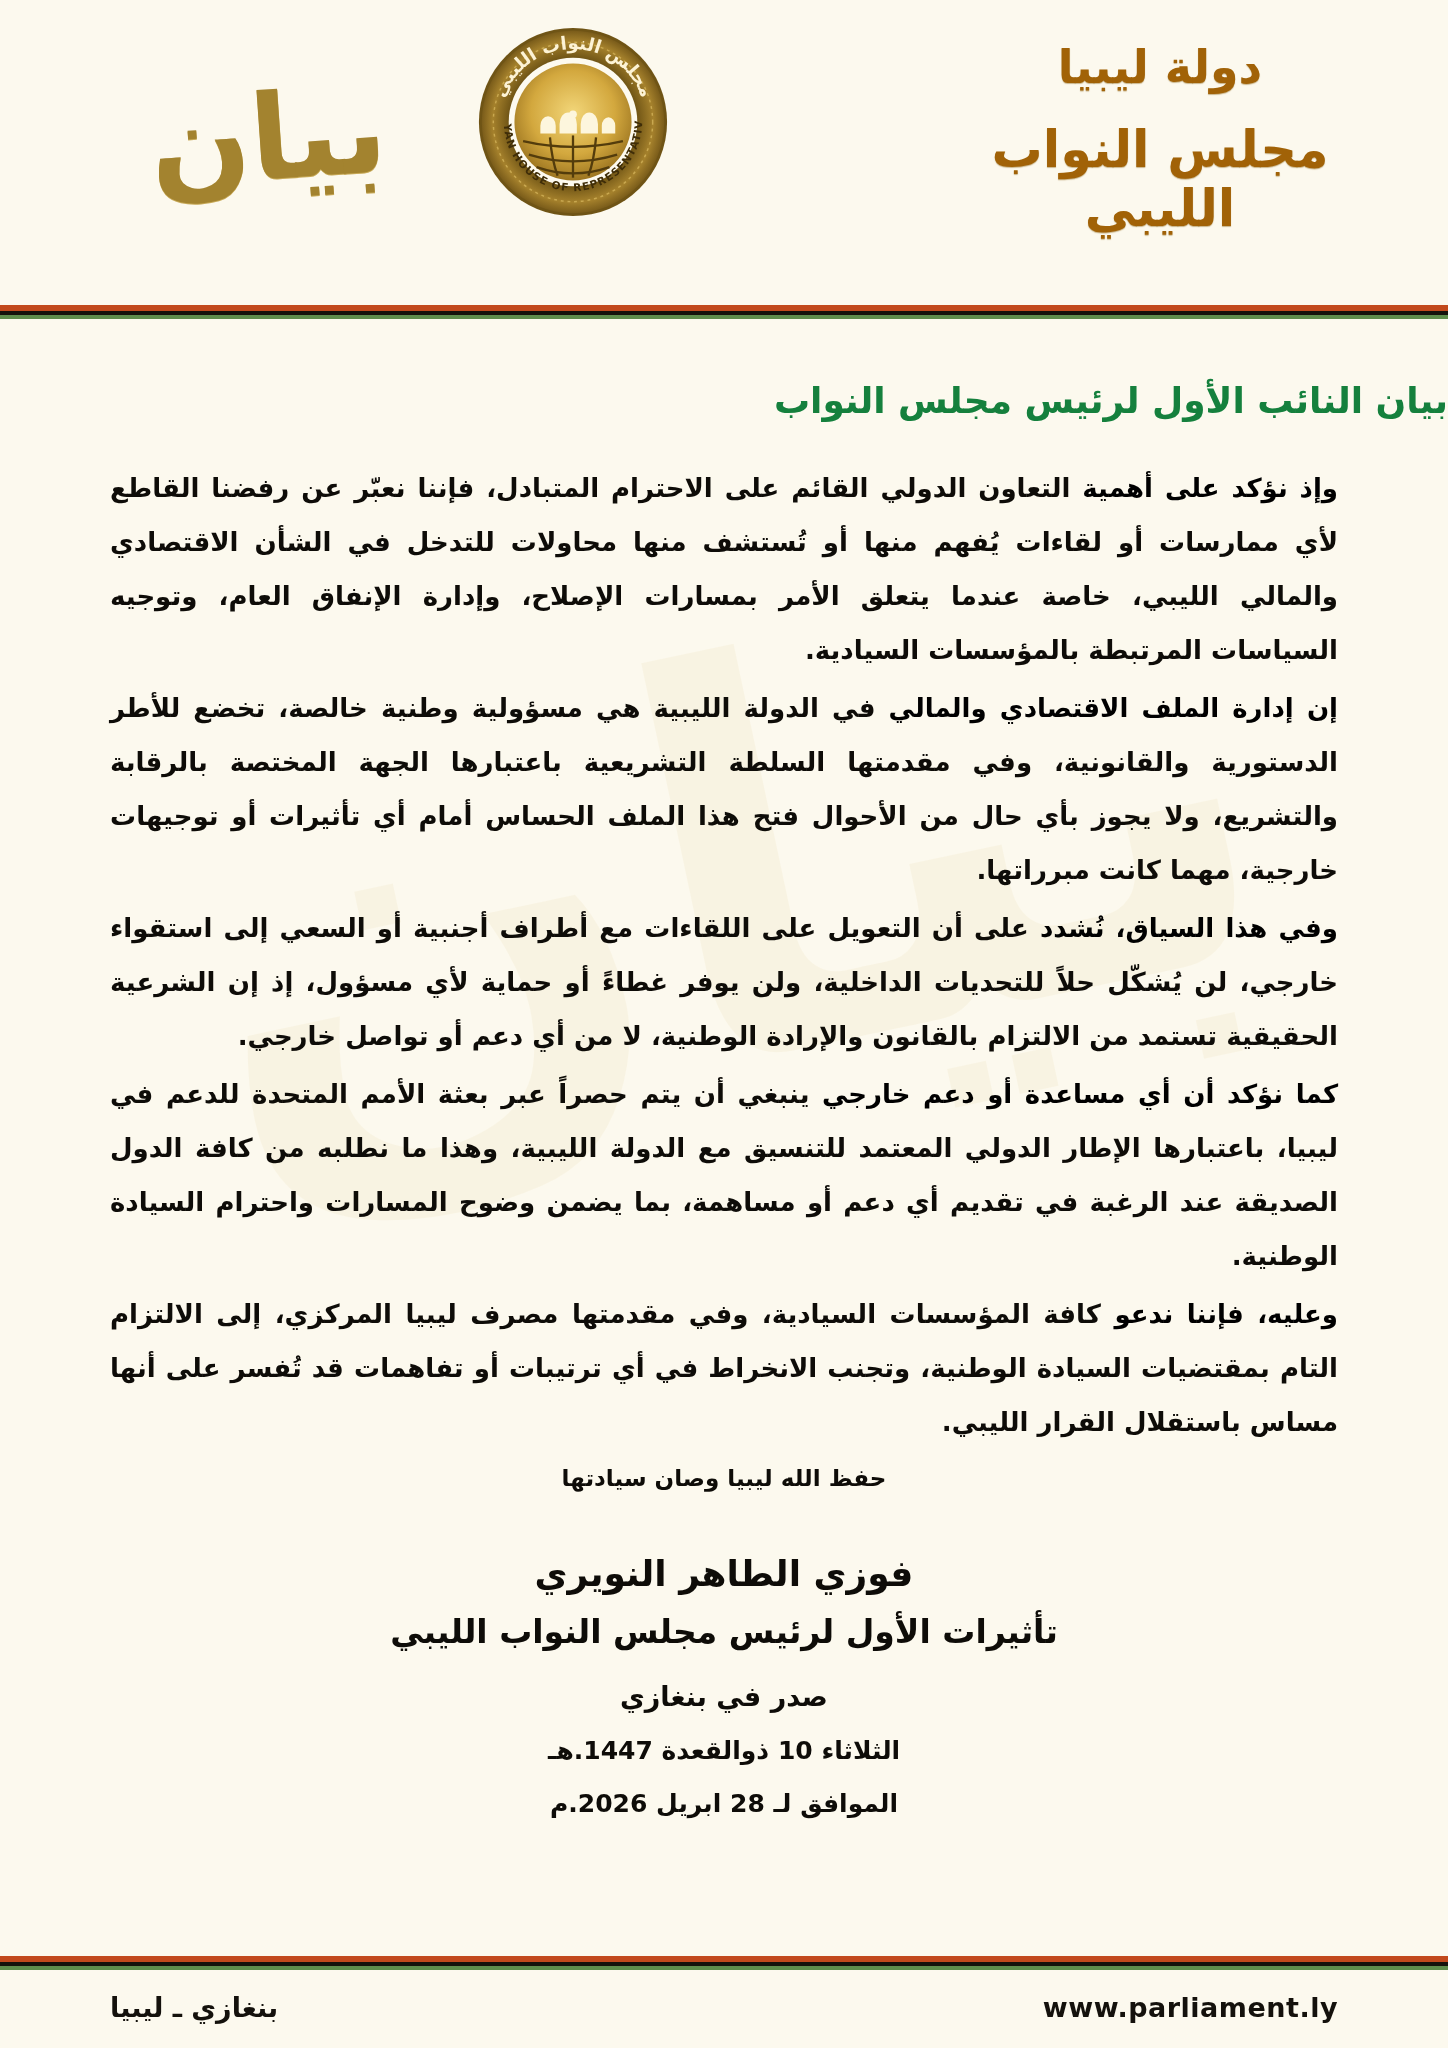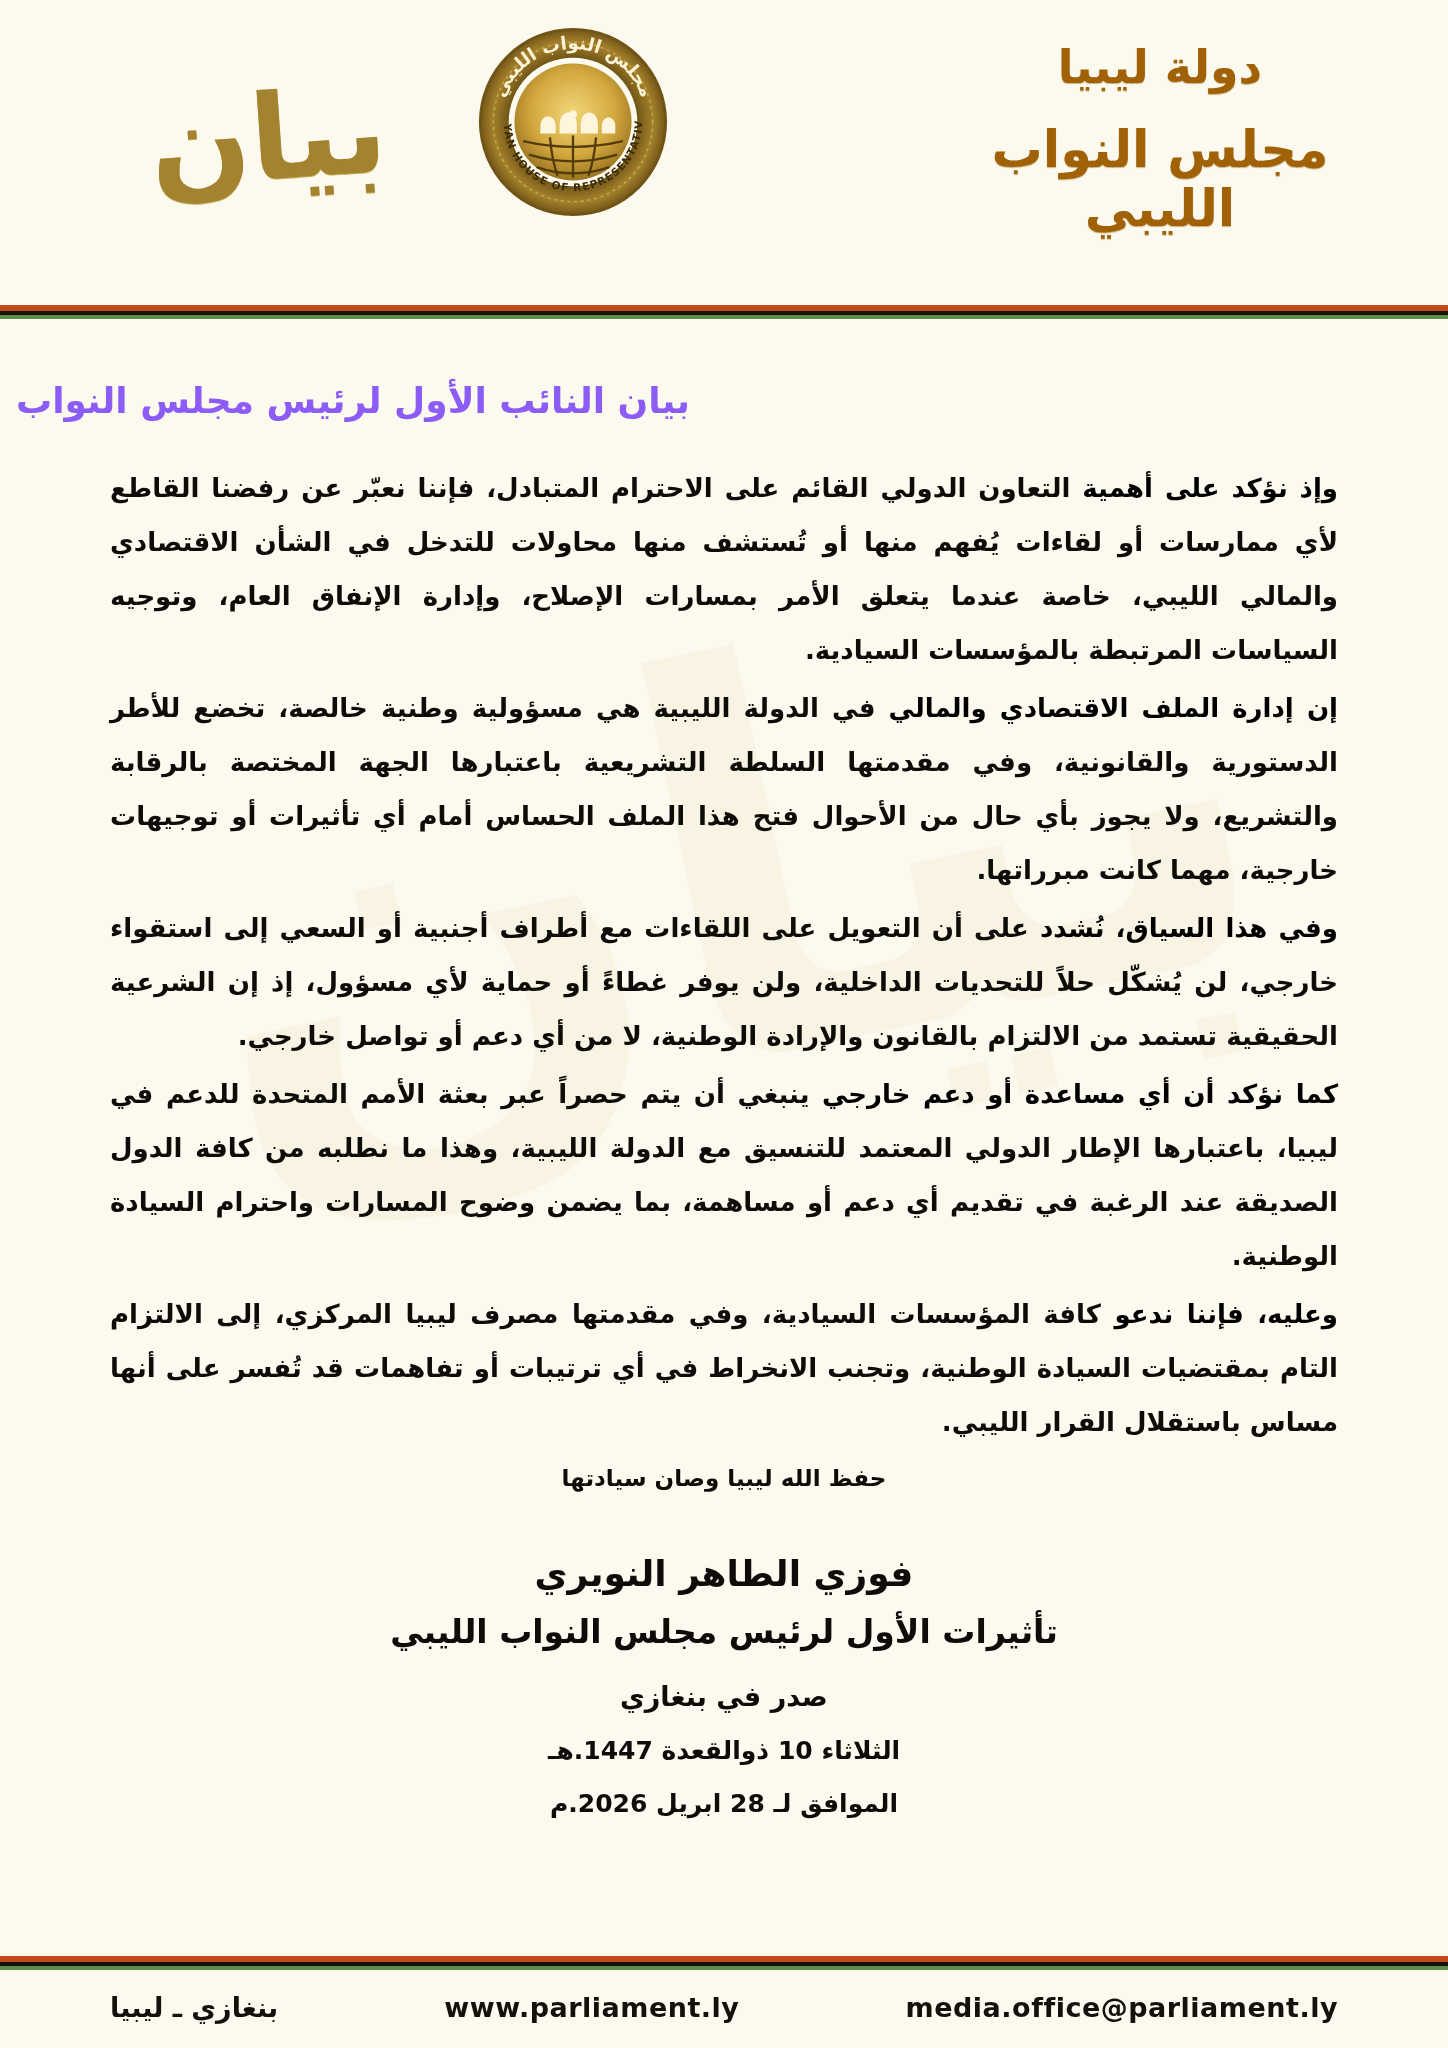--- a/index.html
+++ b/index.html
@@ -32,22 +32,22 @@
   
   .flagbar{width:100%;line-height:0;}
   .flagbar .r{height:6px;background:#c2491c;}
   .flagbar .b{height:4px;background:#15120c;}
   .flagbar .g{height:4px;background:#5f8d4c;}
   .flagbar-top{position:absolute;top:305px;left:0;right:0;}
   .flagbar-bottom{position:absolute;top:1956px;left:0;right:0;}
   
   .content{position:absolute;top:318px;left:0;right:0;z-index:1;}
   h1.title{
-    margin:62px 0 0 16px;text-align:left;
-    font-size:36px;font-weight:bold;color:#8b5cf6;
+    margin:62px 0 0 0;text-align:right;
+    font-size:36px;font-weight:bold;color:#15803d;
   }
   .body{
     margin:40px 110px 0 110px;
     font-size:26px;font-weight:bold;line-height:54px;
     text-align:justify;
   }
   .body p{margin:0 0 4px 0;}
   .body b.lead{font-weight:bold;color:#000;}
   .blessing{
     margin-top:16px;text-align:center;
@@ -169,18 +169,17 @@
     </div>
   </div>
 
   <div class="flagbar flagbar-bottom">
     <div class="r"></div>
       <div class="b"></div>
       <div class="g"></div>
   </div>
 
   <div class="footer">
-    <span class="latin">media.office@parliament.ly</span>
     <span class="latin">www.parliament.ly</span>
     <span class="loc">بنغازي ـ ليبيا</span>
   </div>
 
 </div>
 
 </body></html>

